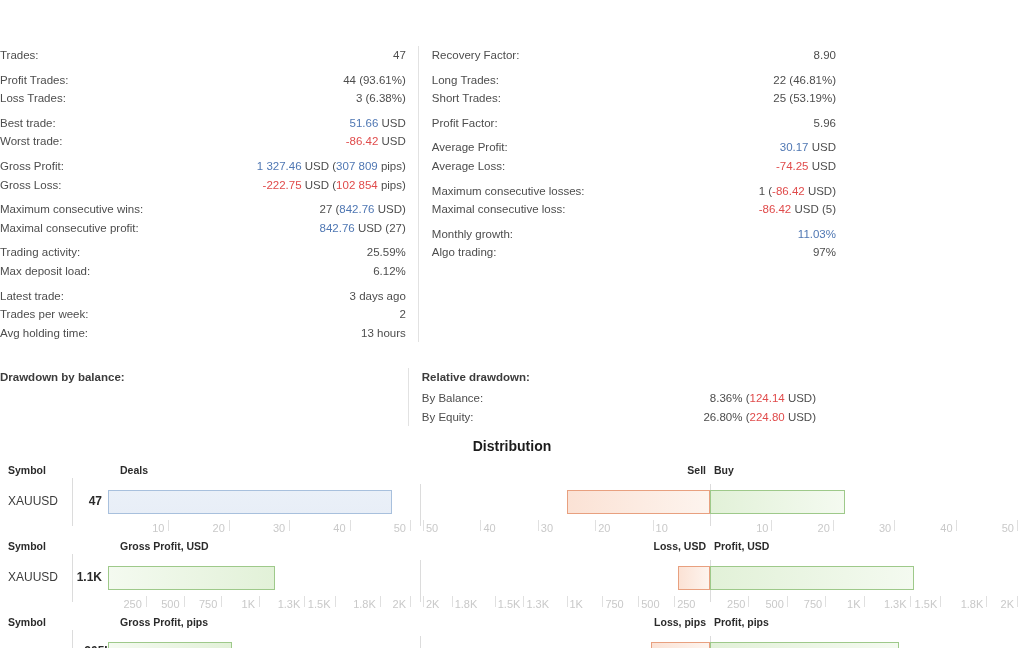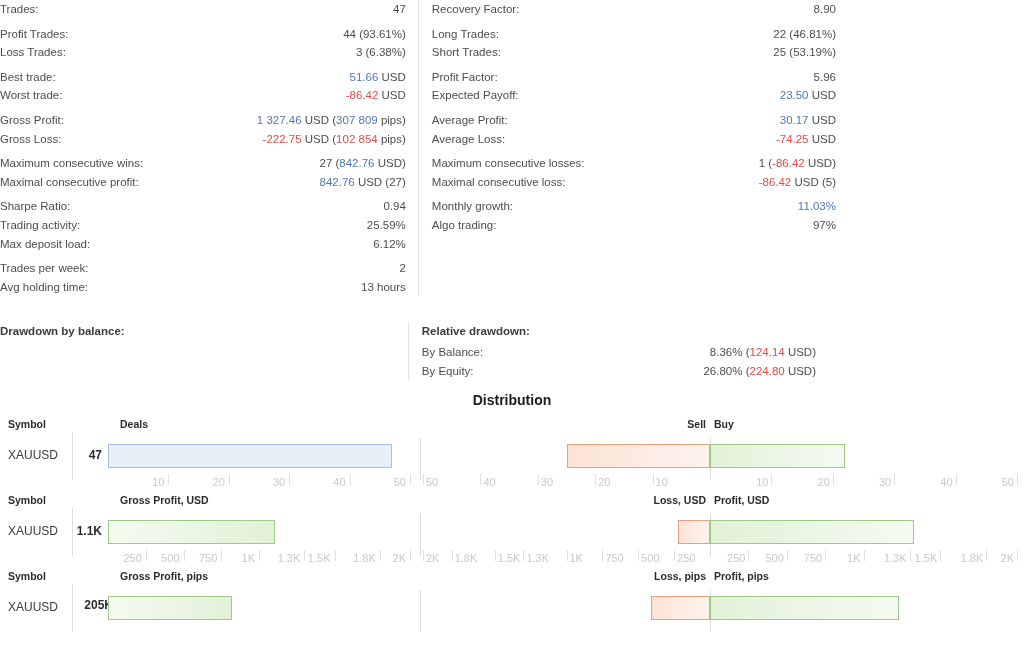--- a/index.html
+++ b/index.html
@@ -10,20 +10,22 @@
     font-family: "Liberation Sans", sans-serif;
     color: #4a4a4a;
     overflow: hidden;
   }
   .page { position: relative; width: 1024px; height: 648px; }
 
   
   .stats {
     display: flex;
     width: 836px;
+    padding-top: 6px;
+    margin-top: 40px;
   }
   .stats-col { width: 512px; }
   .stats-col.left { padding-right: 12px; }
   .stats-col.right { padding-left: 13px; border-left: 1px solid #e2e2e2; }
 
   .srow {
     display: flex;
     justify-content: space-between;
     align-items: baseline;
     font-size: 11.5px;
@@ -164,33 +166,33 @@
         <div class="srow">
           <span class="lbl">Maximum consecutive wins:</span>
           <span class="val"><span class="plain">27 (</span><span class="pos">842.76</span><span class="plain"> USD)</span></span>
         </div>
         <div class="srow">
           <span class="lbl">Maximal consecutive profit:</span>
           <span class="val"><span class="pos">842.76</span><span class="plain"> USD (27)</span></span>
         </div>
         <div class="gap"></div>
         <div class="srow">
-          <span class="lbl">Sharpe Ratio:</span>
-          <span class="val"><span class="plain">0.94</span></span>
-        </div>
-        <div class="srow">
           <span class="lbl">Trading activity:</span>
           <span class="val"><span class="plain">25.59%</span></span>
         </div>
         <div class="srow">
           <span class="lbl">Max deposit load:</span>
           <span class="val"><span class="plain">6.12%</span></span>
         </div>
         <div class="gap"></div>
         <div class="srow">
+          <span class="lbl">Latest trade:</span>
+          <span class="val"><span class="plain">3 days ago</span></span>
+        </div>
+        <div class="srow">
           <span class="lbl">Trades per week:</span>
           <span class="val"><span class="plain">2</span></span>
         </div>
         <div class="srow">
           <span class="lbl">Avg holding time:</span>
           <span class="val"><span class="plain">13 hours</span></span>
         </div>
       </div>
     <div class="stats-col right" id="stats-right">
         <div class="srow">
@@ -203,24 +205,20 @@
           <span class="val"><span class="plain">22 (46.81%)</span></span>
         </div>
         <div class="srow">
           <span class="lbl">Short Trades:</span>
           <span class="val"><span class="plain">25 (53.19%)</span></span>
         </div>
         <div class="gap"></div>
         <div class="srow">
           <span class="lbl">Profit Factor:</span>
           <span class="val"><span class="plain">5.96</span></span>
-        </div>
-        <div class="srow">
-          <span class="lbl">Expected Payoff:</span>
-          <span class="val"><span class="pos">23.50</span><span class="plain"> USD</span></span>
         </div>
         <div class="gap"></div>
         <div class="srow">
           <span class="lbl">Average Profit:</span>
           <span class="val"><span class="pos">30.17</span><span class="plain"> USD</span></span>
         </div>
         <div class="srow">
           <span class="lbl">Average Loss:</span>
           <span class="val"><span class="neg">-74.25</span><span class="plain"> USD</span></span>
         </div>

